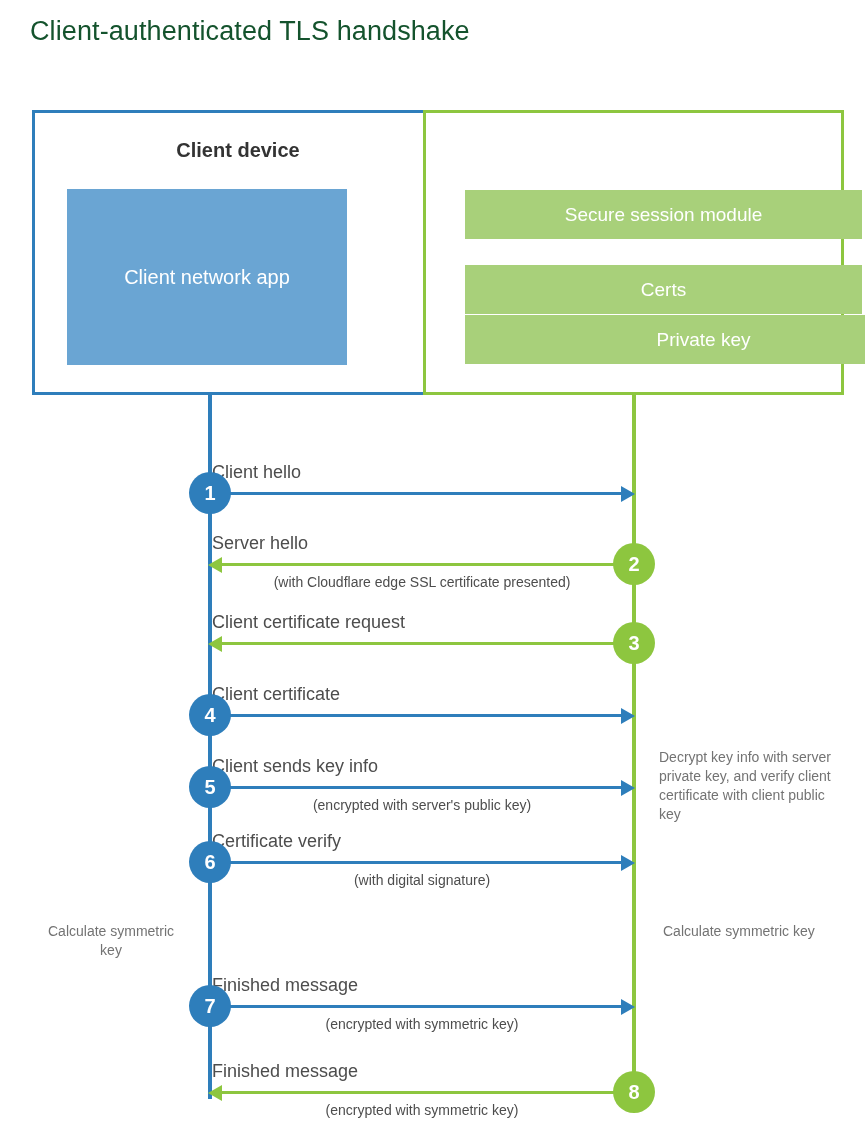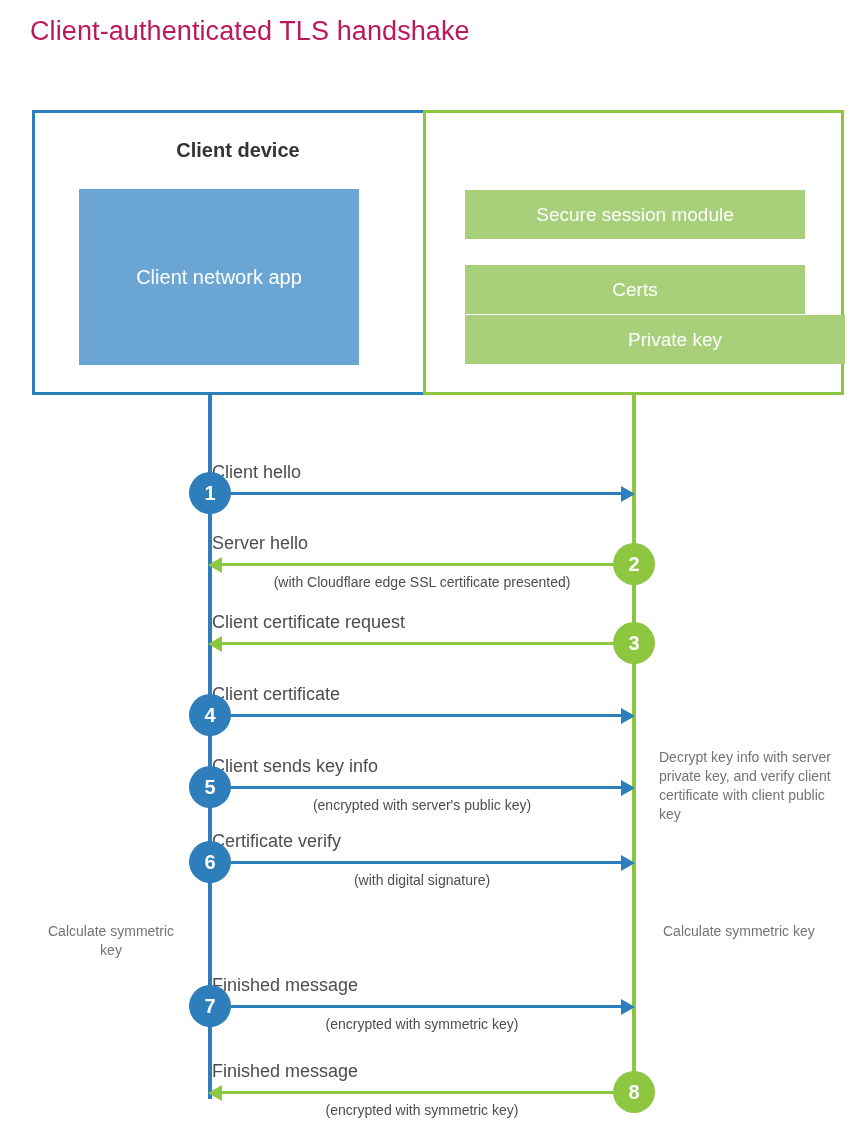--- a/index.html
+++ b/index.html
@@ -20,21 +20,21 @@
     width: 865px;
     height: 1146px;
   }
   
   .title {
     position: absolute;
     left: 30px;
     top: 16px;
     font-size: 27px;
     font-weight: 400;
-    color: #be185d;
+    color: #14532d;
     letter-spacing: 0.1px;
     white-space: nowrap;
   }
   
   .panel {
     position: absolute;
     background: #ffffff;
     box-sizing: border-box;
   }
   .panel-client {
@@ -64,30 +64,30 @@
   .inner-box {
     position: absolute;
     display: flex;
     align-items: center;
     justify-content: center;
     text-align: center;
     color: #ffffff;
     line-height: 1.25;
   }
   .client-app {
-    left: 44px;
+    left: 32px;
     top: 76px;
     width: 280px;
     height: 176px;
     background: #6aa5d3;
     font-size: 20px;
   }
   .server-bar {
     left: 39px;
-    width: 340px;
+    width: 397px;
     height: 49px;
     background: #a8d07a;
     font-size: 19px;
   }
   .server-bar.b0 { top: 77px; }
   .server-bar.b1 { top: 152px; }
   .server-bar.b2 { top: 202px; padding-left: 40px; }
 
   
   .lifeline {

